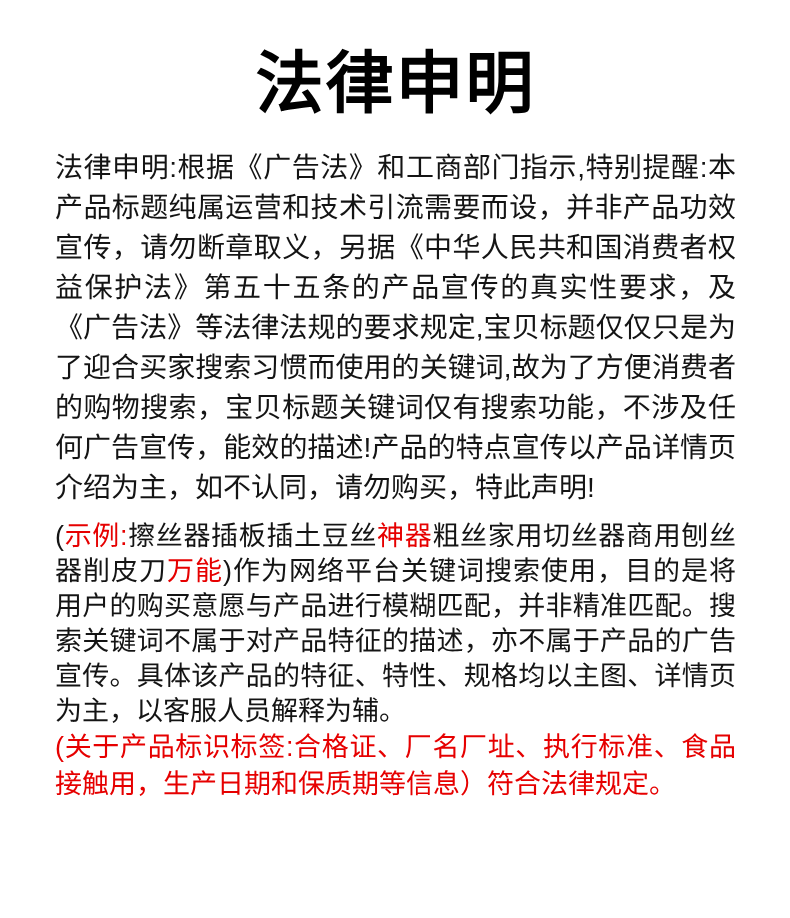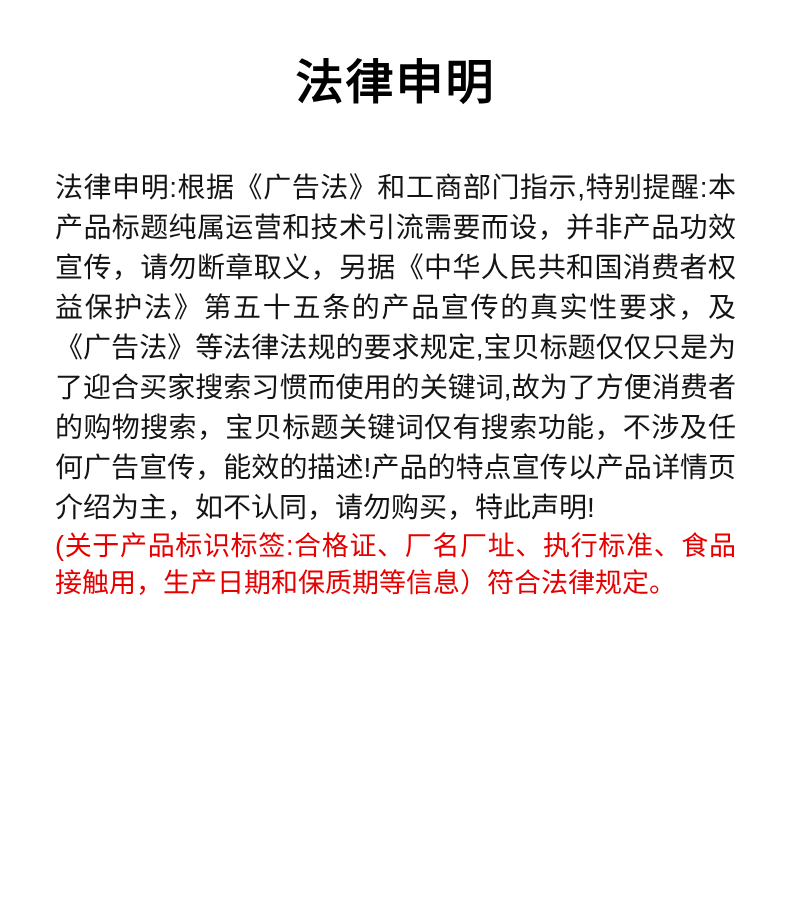--- a/index.html
+++ b/index.html
@@ -15,34 +15,34 @@
     height:918px;
     box-sizing:border-box;
     padding:40px 54px 0 55px;
     background:var(--bg);
     overflow:hidden;
     font-family:"Liberation Sans","DejaVu Sans",sans-serif;
   }
   .title{
     margin:0;
     text-align:center;
-    font-size:48px;
+    font-size:68px;
     line-height:86px;
     font-weight:900;
     letter-spacing:2px;
     color:var(--title);
   }
   .para{
     margin:0;
     text-align:justify;
     color:var(--text);
     word-break:break-all;
   }
   .p1{
-    margin-top:42px;
+    margin-top:22px;
     font-size:28px;
     line-height:40px;
   }
   .p2{
     margin-top:11px;
     font-size:27px;
     line-height:35px;
   }
   .p3{
     font-size:27px;
@@ -53,16 +53,17 @@
 </style>
 </head>
 <body>
 
 <div class="page">
 
   <h1 class="title">法律申明</h1>
 
   <p class="para p1"><span>法律申明:根据《广告法》和工商部门指示,特别提醒:本产品标题纯属运营和技术引流需要而设，并非产品功效宣传，请勿断章取义，另据《中华人民共和国消费者权益保护法》第五十五条的产品宣传的真实性要求，及《广告法》等法律法规的要求规定,宝贝标题仅仅只是为了迎合买家搜索习惯而使用的关键词,故为了方便消费者的购物搜索，宝贝标题关键词仅有搜索功能，不涉及任何广告宣传，能效的描述!产品的特点宣传以产品详情页介绍为主，如不认同，请勿购买，特此声明!</span></p>
 
+  <p class="para p2"><span>(</span><span class="red">示例:</span><span>擦丝器插板插土豆丝</span><span class="red">神器</span><span>粗丝家用切丝器商用刨丝器削皮刀</span><span class="red">万能</span><span>)作为网络平台关键词搜索使用，目的是将用户的购买意愿与产品进行模糊匹配，并非精准匹配。搜索关键词不属于对产品特征的描述，亦不属于产品的广告宣传。具体该产品的特征、特性、规格均以主图、详情页为主，以客服人员解释为辅。</span></p>
 
   <p class="para p3"><span>(关于产品标识标签:合格证、厂名厂址、执行标准、食品接触用，生产日期和保质期等信息）符合法律规定。</span></p>
 
 </div>
 
 </body></html>

